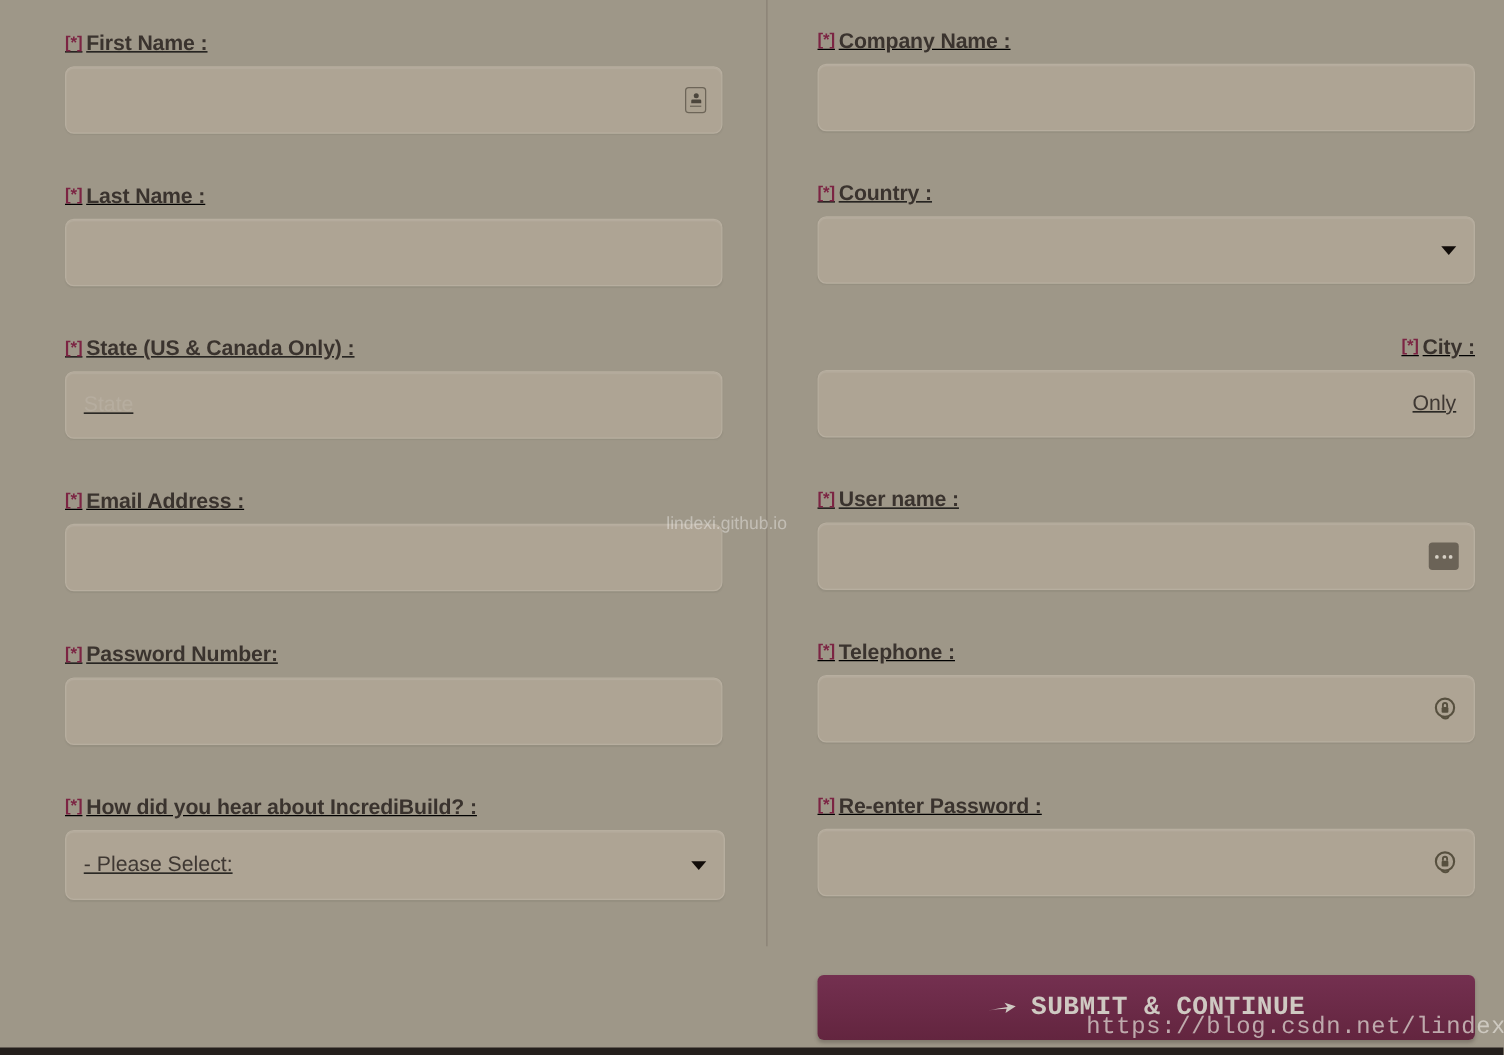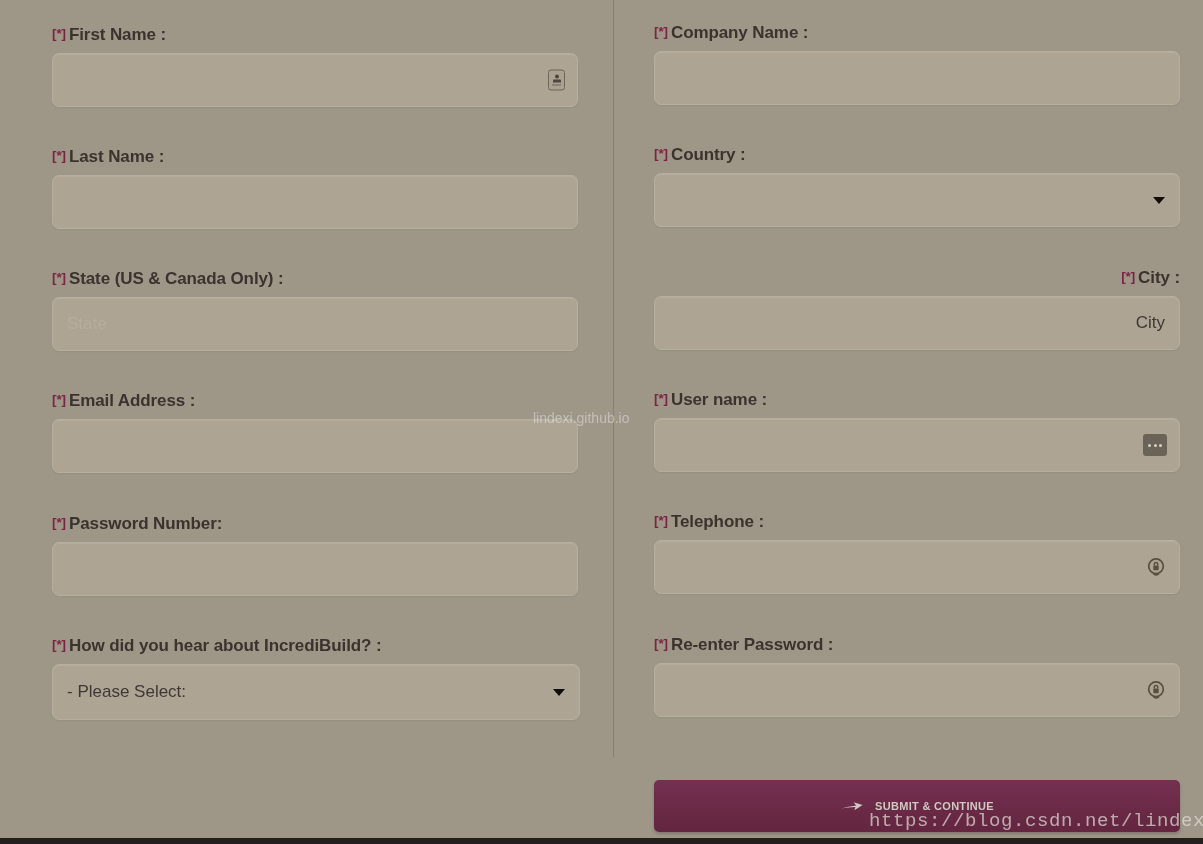--- a/index.html
+++ b/index.html
@@ -46,21 +46,21 @@
 
   
   .col {
     position: absolute;
     top: 0;
   }
   .col-left  { left: 52px;  width: 526px; }
   .col-right { left: 654px; width: 526px; }
 
   
-  .field { position: absolute; left: 0; width: 100%; }
+  .field { position: absolute; left: 0; width: 100%; text-decoration: underline; }
 
   .label {
     font-size: 17px;
     color: #3a332e;
     font-weight: 600;
     letter-spacing: -0.1px;
     white-space: nowrap;
     line-height: 20px;
     margin-bottom: 8px;
   }
@@ -175,24 +175,24 @@
     border-radius: 5px;
     box-shadow: 0 2px 3px rgba(60,50,45,0.30);
     display: flex;
     align-items: center;
     justify-content: center;
     gap: 11px;
     cursor: pointer;
   }
   .submit-label {
     color: #cfc9c2;
-    font-size: 11px;
+    font-size: 21px;
     font-weight: 700;
     letter-spacing: 0.3px;
-    font-family: Liberation Sans, sans-serif;
+    font-family: Liberation Mono, monospace;
   }
   .arrow-icon { display: block; }
 
   
   .wm-center {
     position: absolute;
     left: 533px;
     top: 410px;
     font-size: 14px;
     color: rgba(255,255,255,0.38);
@@ -303,21 +303,21 @@
           <span class="input-text value"></span>
           <span class="caret"></span>
         </div>
       </div>
     </div>
 
     <div class="field" style="top:267px;text-align:right;">
       <div class="label"><span class="req">[*]</span><span>City :</span></div>
       <div class="input-wrap">
         <div class="input-box">
-          <span class="input-text value">City</span>
+          <span class="input-text value">Only</span>
         </div>
       </div>
     </div>
 
     <div class="field" style="top:389px;">
       <div class="label"><span class="req">[*]</span><span>User name :</span></div>
       <div class="input-wrap">
         <div class="input-box">
           <span class="input-text value"></span>
         </div>

